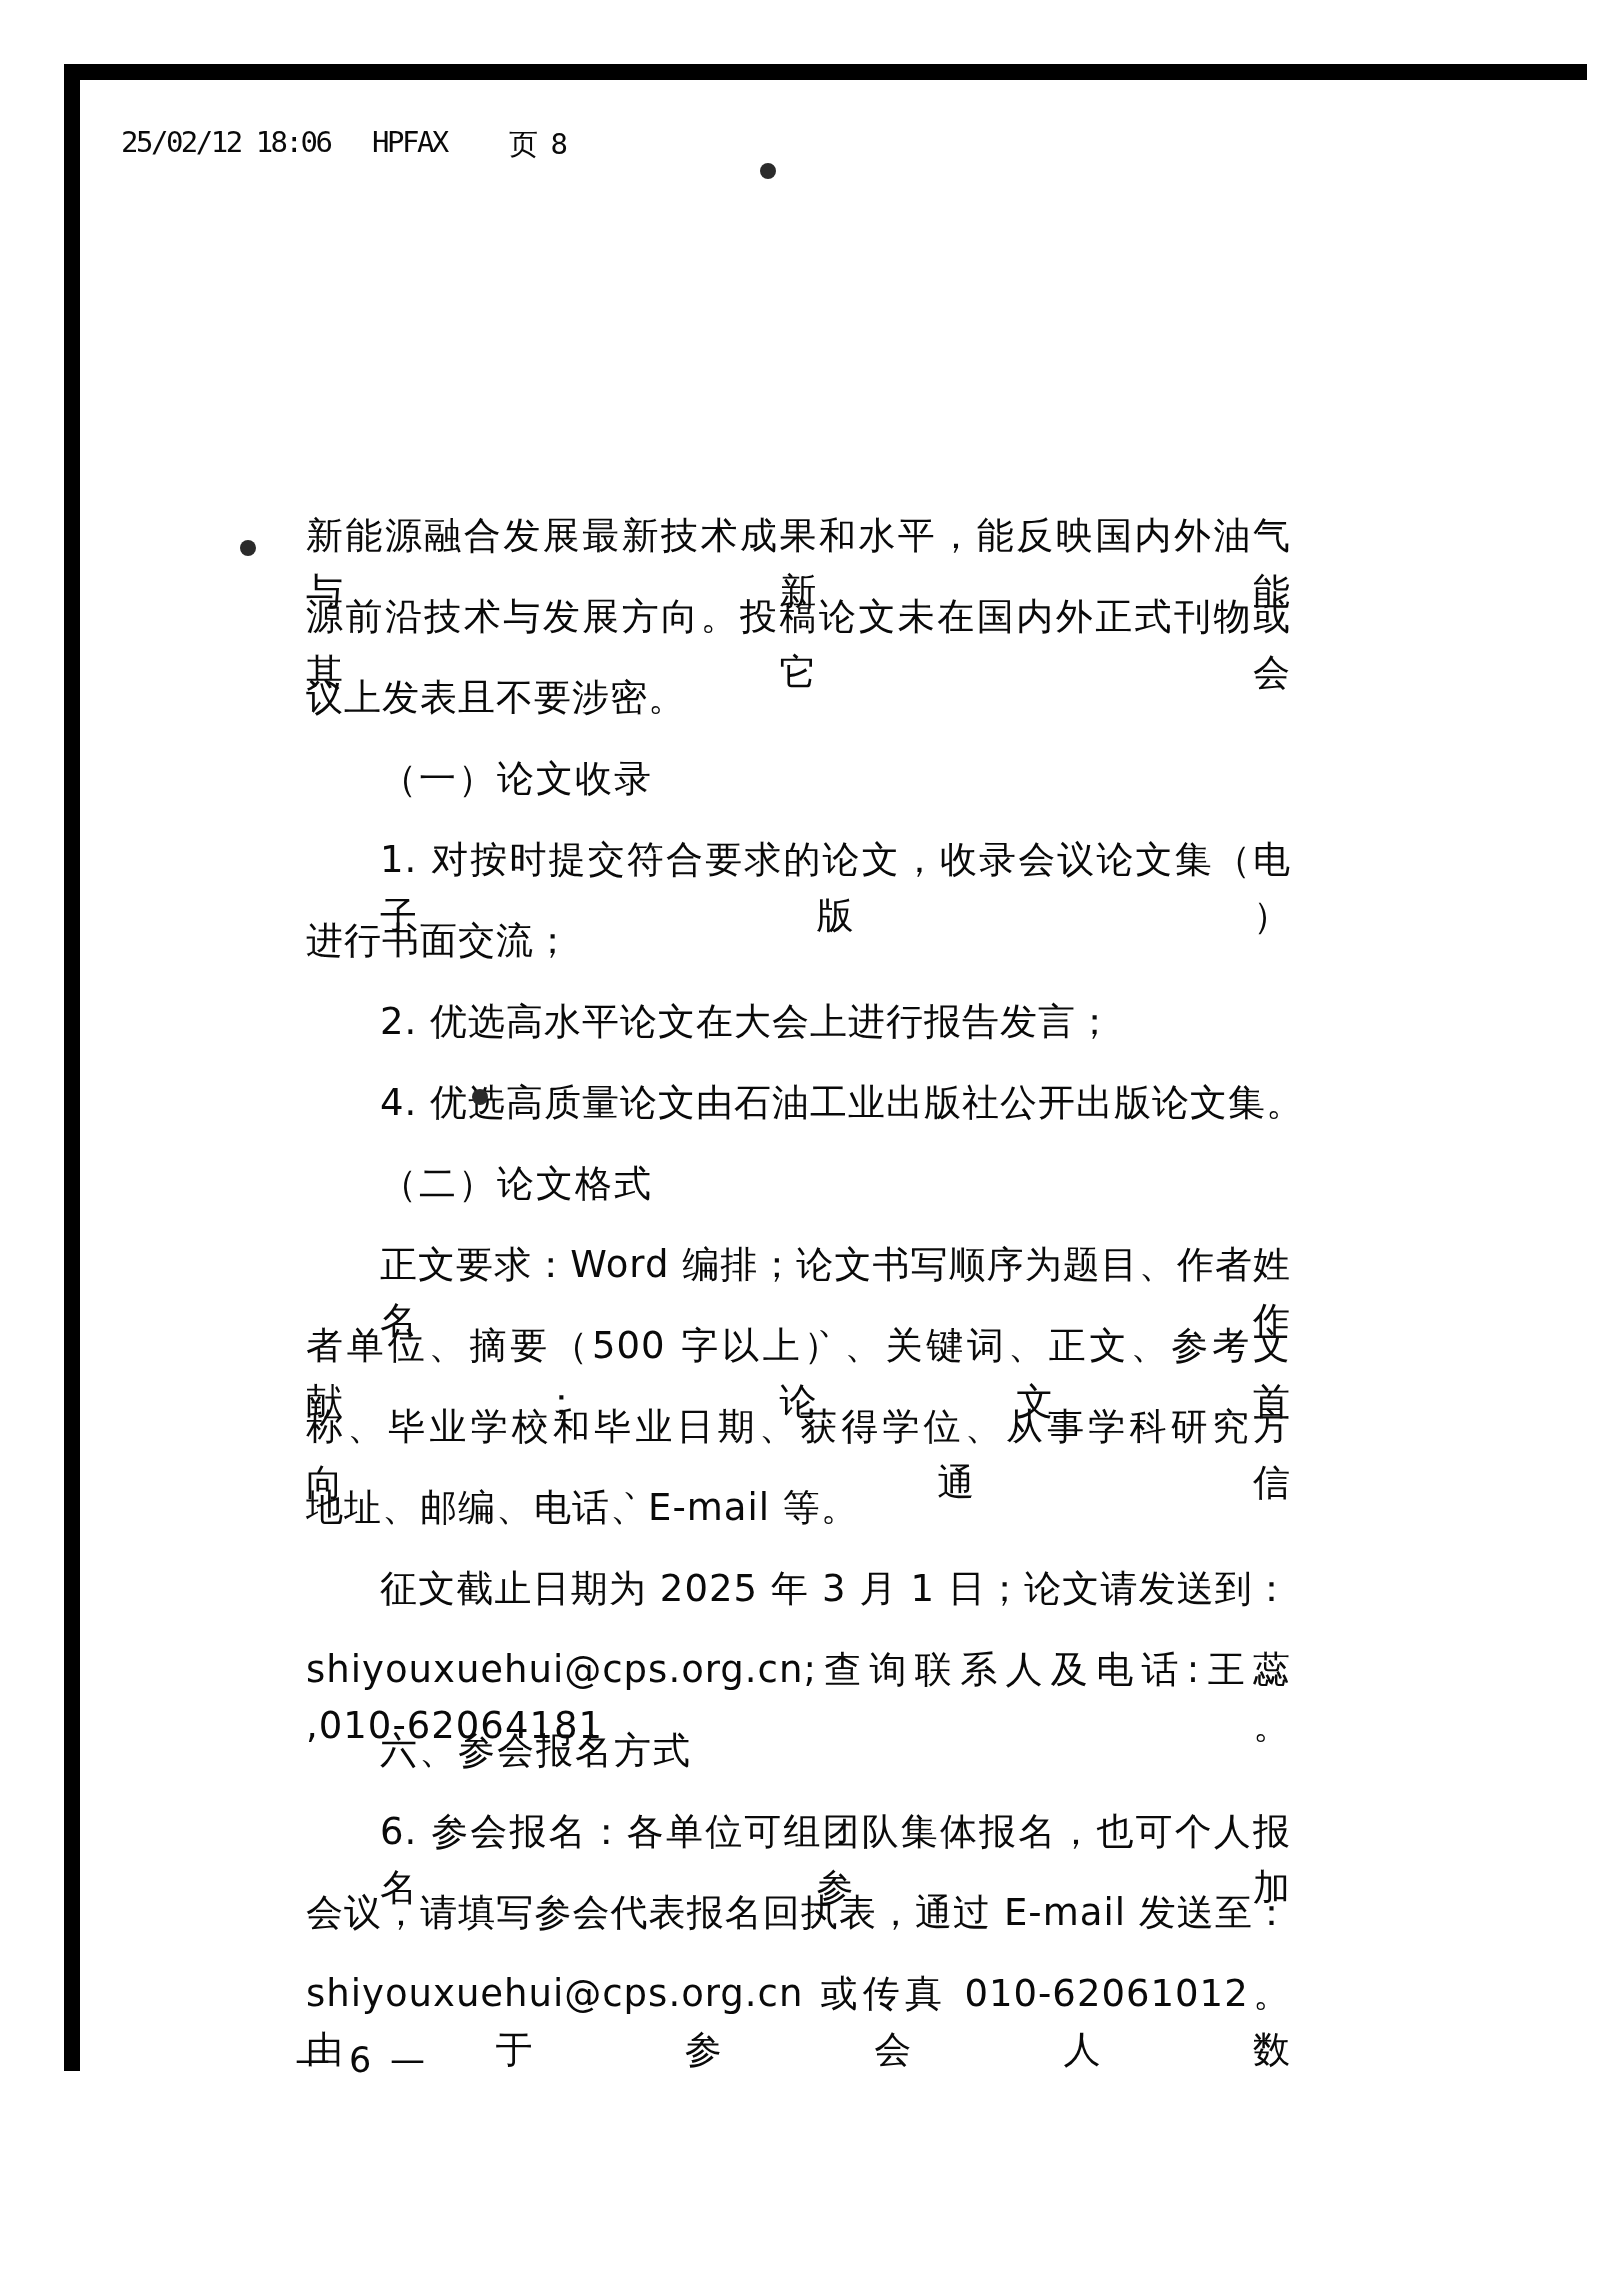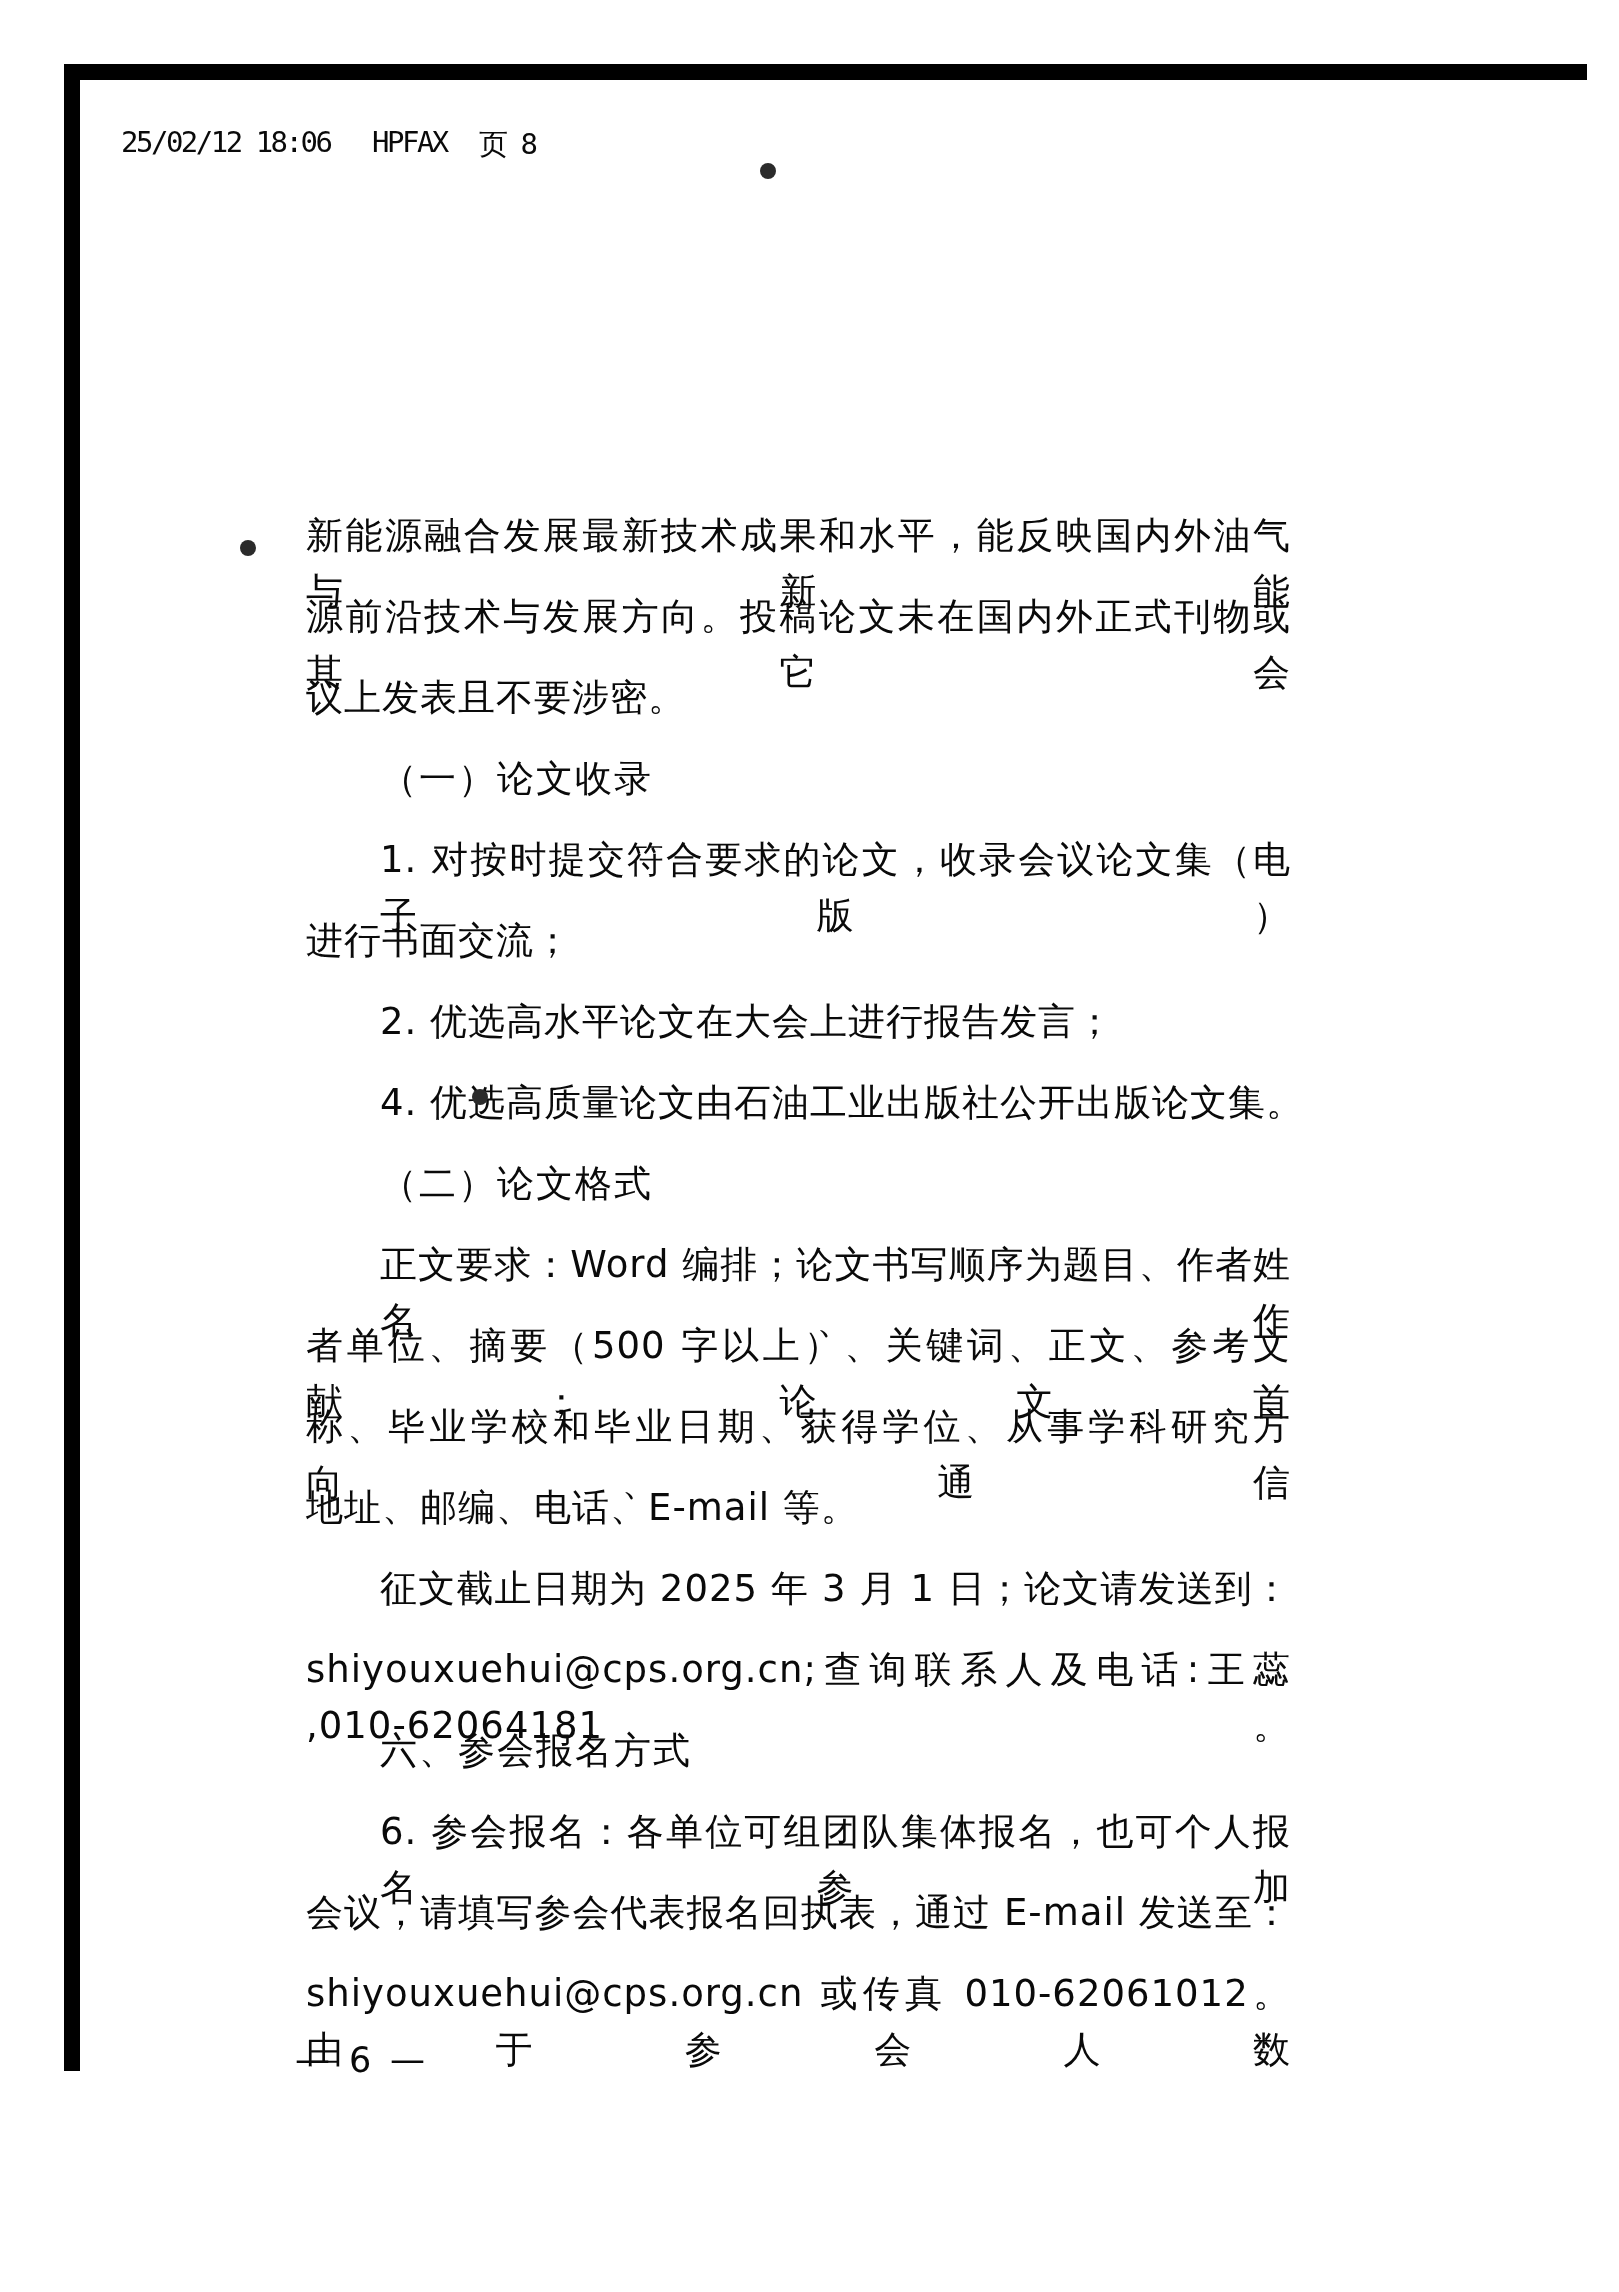--- a/index.html
+++ b/index.html
@@ -8,21 +8,21 @@
   .page {
     position:relative; width:1619px; height:2293px;
     background:var(--paper); overflow:hidden;
     font-family:"DejaVu Sans", sans-serif; color:var(--ink);
   }
   
   .fax-header span { position:absolute; top:53px; font-family:"DejaVu Sans Mono", monospace;
     font-size:29px; letter-spacing:-2.5px; color:var(--ink); white-space:pre; }
   .fax-datetime { left:49px; }
   .fax-device   { left:300px; }
-  .fax-page     { left:407px; letter-spacing:2px; font-family:"DejaVu Sans", sans-serif; font-size:29px; }
+  .fax-page     { left:437px; letter-spacing:2px; font-family:"DejaVu Sans", sans-serif; font-size:29px; }
   
   .text-column {
     position:absolute; left:214px; top:416px; width:1041px;
     font-size:37px; letter-spacing:1px;
   }
   .line { height:69px; line-height:56px; white-space:nowrap; }
   .line.fill { white-space:normal; text-align:justify; text-align-last:justify; }
   .line.indent { padding-left:82px; }
   .line.bold { font-weight:400; letter-spacing:2px; }
   

